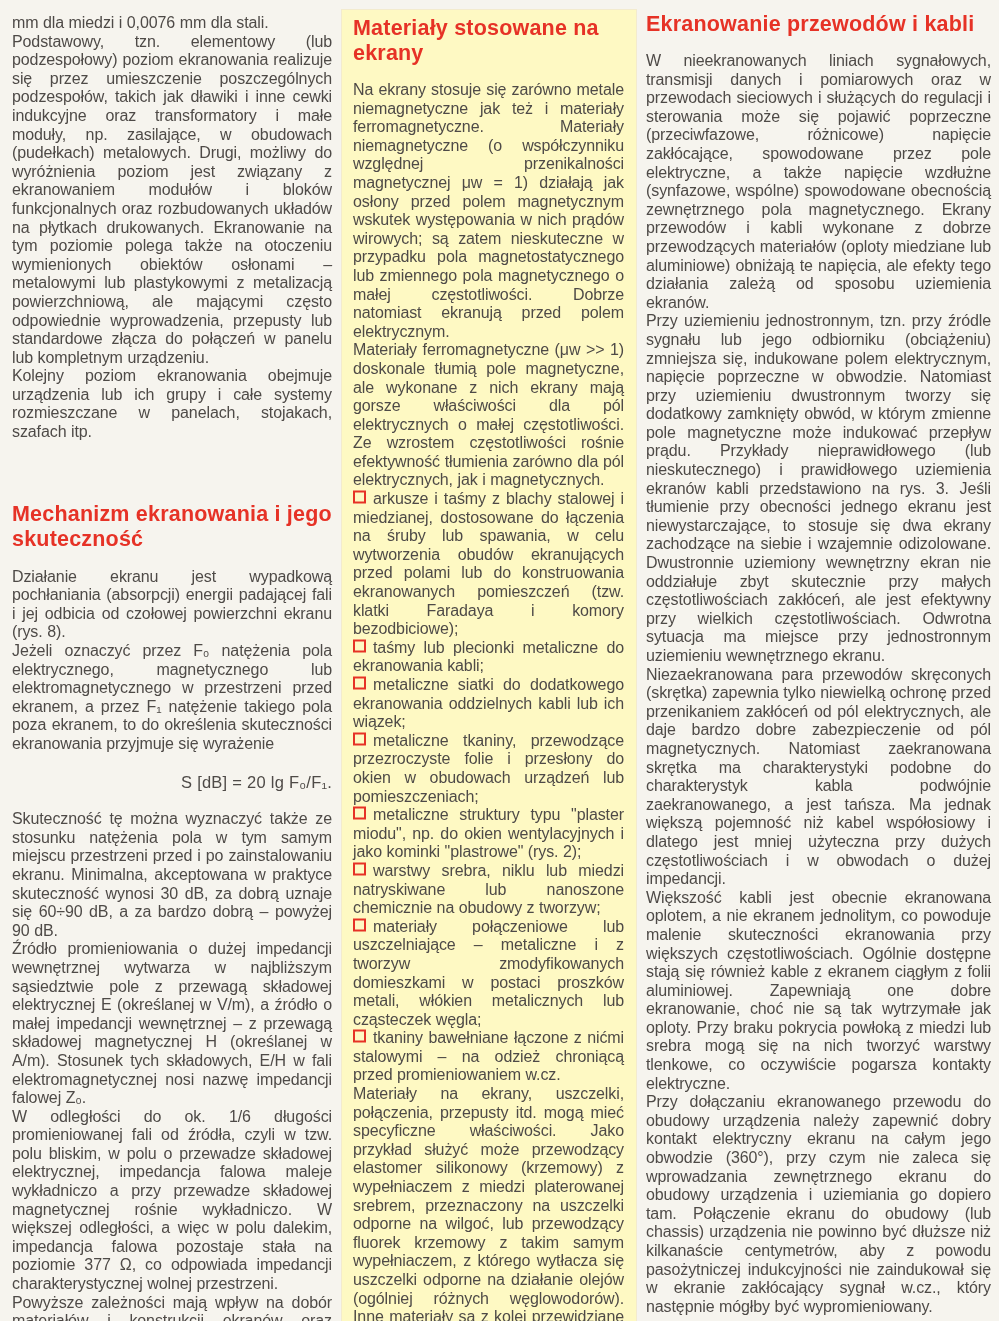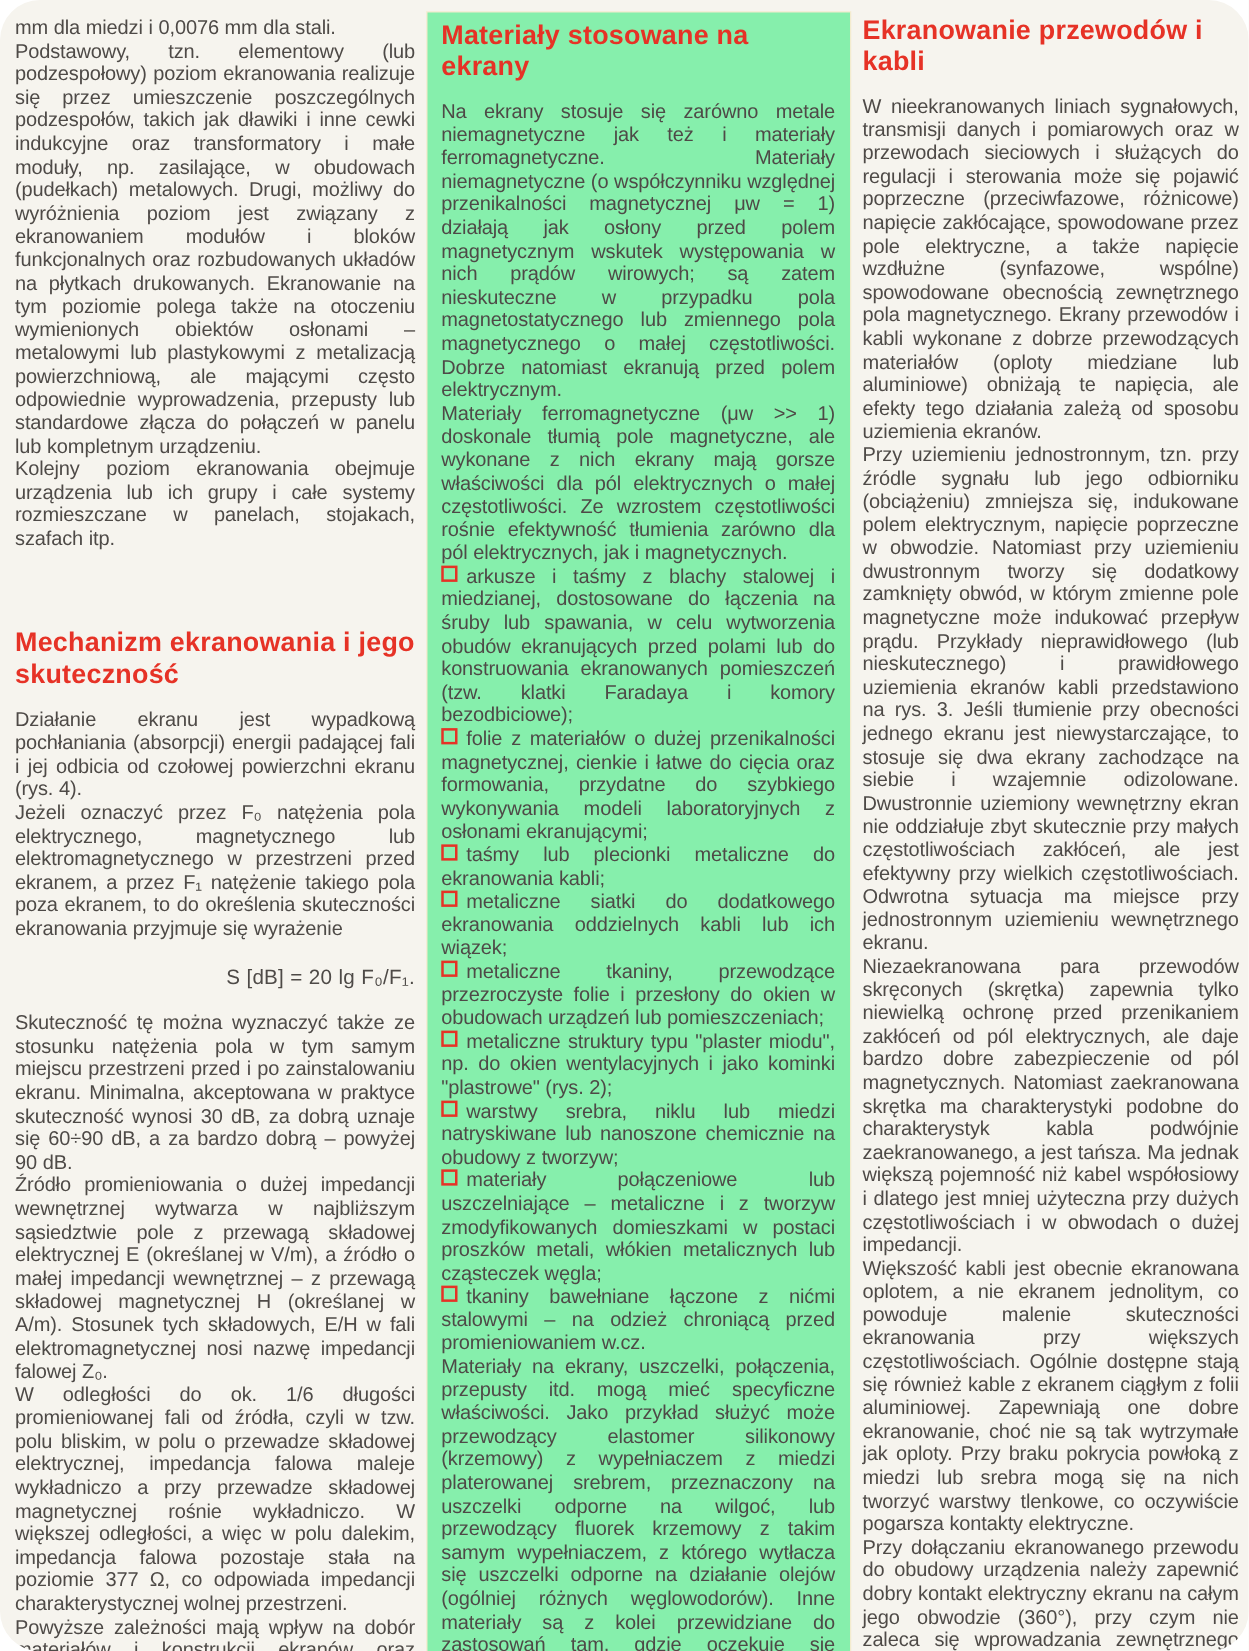--- a/index.html
+++ b/index.html
@@ -7,27 +7,26 @@
     position:relative;
     width:999px;height:1321px;
     background:#f6f4ee;
     font-family:"Liberation Sans","DejaVu Sans",sans-serif;
     color:#4e4a47;
     overflow:hidden;
     display:flex;
     box-sizing:border-box;
     padding:10px 8px 0 12px;
     gap:10px;
-    border-radius:32px;
   }
   .col{box-sizing:border-box;}
   .col-left{width:320px;padding-top:4px;}
   .col-middle{
-    width:338px;
-    background:#86efac;
+    width:294px;
+    background:#fef9c3;
     padding:4px 12px 16px 11px;
     box-shadow:0 0 0 1px rgba(240,228,180,.55);
   }
   .col-right{flex:1;padding-top:0;}
   p{
     margin:0;
     font-size:16px;
     line-height:18.6px;
     text-align:justify;
     letter-spacing:-0.1px;
@@ -63,36 +62,35 @@
 </head>
 <body>
 
 <div class="page">
 
   <div class="col col-left">
     <p>mm dla miedzi i 0,0076 mm dla stali.</p>
     <p>Podstawowy, tzn. elementowy (lub podzespołowy) poziom ekranowania realizuje się przez umieszczenie poszczególnych podzespołów, takich jak dławiki i inne cewki indukcyjne oraz transformatory i małe moduły, np. zasilające, w obudowach (pudełkach) metalowych. Drugi, możliwy do wyróżnienia poziom jest związany z ekranowaniem modułów i bloków funkcjonalnych oraz rozbudowanych układów na płytkach drukowanych. Ekranowanie na tym poziomie polega także na otoczeniu wymienionych obiektów osłonami – metalowymi lub plastykowymi z metalizacją powierzchniową, ale mającymi często odpowiednie wyprowadzenia, przepusty lub standardowe złącza do połączeń w panelu lub kompletnym urządzeniu.</p>
     <p>Kolejny poziom ekranowania obejmuje urządzenia lub ich grupy i całe systemy rozmieszczane w panelach, stojakach, szafach itp.</p>
     <h2>Mechanizm ekranowania i jego skuteczność</h2>
-    <p>Działanie ekranu jest wypadkową pochłaniania (absorpcji) energii padającej fali i jej odbicia od czołowej powierzchni ekranu (rys. 4).</p>
+    <p>Działanie ekranu jest wypadkową pochłaniania (absorpcji) energii padającej fali i jej odbicia od czołowej powierzchni ekranu (rys. 8).</p>
     <p>Jeżeli oznaczyć przez F₀ natężenia pola elektrycznego, magnetycznego lub elektromagnetycznego w przestrzeni przed ekranem, a przez F₁ natężenie takiego pola poza ekranem, to do określenia skuteczności ekranowania przyjmuje się wyrażenie</p>
     <p class="formula">S [dB] = 20 lg F₀/F₁.</p>
     <p>Skuteczność tę można wyznaczyć także ze stosunku natężenia pola w tym samym miejscu przestrzeni przed i po zainstalowaniu ekranu. Minimalna, akceptowana w praktyce skuteczność wynosi 30 dB, za dobrą uznaje się 60÷90 dB, a za bardzo dobrą – powyżej 90 dB.</p>
     <p>Źródło promieniowania o dużej impedancji wewnętrznej wytwarza w najbliższym sąsiedztwie pole z przewagą składowej elektrycznej E (określanej w V/m), a źródło o małej impedancji wewnętrznej – z przewagą składowej magnetycznej H (określanej w A/m). Stosunek tych składowych, E/H w fali elektromagnetycznej nosi nazwę impedancji falowej Z₀.</p>
     <p>W odległości do ok. 1/6 długości promieniowanej fali od źródła, czyli w tzw. polu bliskim, w polu o przewadze składowej elektrycznej, impedancja falowa maleje wykładniczo a przy przewadze składowej magnetycznej rośnie wykładniczo. W większej odległości, a więc w polu dalekim, impedancja falowa pozostaje stała na poziomie 377 Ω, co odpowiada impedancji charakterystycznej wolnej przestrzeni.</p>
     <p>Powyższe zależności mają wpływ na dobór materiałów i konstrukcji ekranów oraz miejsca ich zainstalowania w stosunku do ekranowanego obiektu.</p>
   </div>
 
   <div class="col col-middle">
     <h2>Materiały stosowane na ekrany</h2>
     <p>Na ekrany stosuje się zarówno metale niemagnetyczne jak też i materiały ferromagnetyczne. Materiały niemagnetyczne (o współczynniku względnej przenikalności magnetycznej μw = 1) działają jak osłony przed polem magnetycznym wskutek występowania w nich prądów wirowych; są zatem nieskuteczne w przypadku pola magnetostatycznego lub zmiennego pola magnetycznego o małej częstotliwości. Dobrze natomiast ekranują przed polem elektrycznym.</p>
     <p>Materiały ferromagnetyczne (μw &gt;&gt; 1) doskonale tłumią pole magnetyczne, ale wykonane z nich ekrany mają gorsze właściwości dla pól elektrycznych o małej częstotliwości. Ze wzrostem częstotliwości rośnie efektywność tłumienia zarówno dla pól elektrycznych, jak i magnetycznych.</p>
 
     <p class="bullet-item"><span class="sq"></span><span>arkusze i taśmy z blachy stalowej i miedzianej, dostosowane do łączenia na śruby lub spawania, w celu wytworzenia obudów ekranujących przed polami lub do konstruowania ekranowanych pomieszczeń (tzw. klatki Faradaya i komory bezodbiciowe);</span></p>
-    <p class="bullet-item"><span class="sq"></span><span>folie z materiałów o dużej przenikalności magnetycznej, cienkie i łatwe do cięcia oraz formowania, przydatne do szybkiego wykonywania modeli laboratoryjnych z osłonami ekranującymi;</span></p>
     <p class="bullet-item"><span class="sq"></span><span>taśmy lub plecionki metaliczne do ekranowania kabli;</span></p>
     <p class="bullet-item"><span class="sq"></span><span>metaliczne siatki do dodatkowego ekranowania oddzielnych kabli lub ich wiązek;</span></p>
     <p class="bullet-item"><span class="sq"></span><span>metaliczne tkaniny, przewodzące przezroczyste folie i przesłony do okien w obudowach urządzeń lub pomieszczeniach;</span></p>
     <p class="bullet-item"><span class="sq"></span><span>metaliczne struktury typu "plaster miodu", np. do okien wentylacyjnych i jako kominki "plastrowe" (rys. 2);</span></p>
     <p class="bullet-item"><span class="sq"></span><span>warstwy srebra, niklu lub miedzi natryskiwane lub nanoszone chemicznie na obudowy z tworzyw;</span></p>
     <p class="bullet-item"><span class="sq"></span><span>materiały połączeniowe lub uszczelniające – metaliczne i z tworzyw zmodyfikowanych domieszkami w postaci proszków metali, włókien metalicznych lub cząsteczek węgla;</span></p>
     <p class="bullet-item"><span class="sq"></span><span>tkaniny bawełniane łączone z nićmi stalowymi – na odzież chroniącą przed promieniowaniem w.cz.</span></p>
 
     <p>Materiały na ekrany, uszczelki,  połączenia, przepusty itd. mogą mieć specyficzne właściwości. Jako przykład służyć może przewodzący elastomer silikonowy (krzemowy) z wypełniaczem z miedzi platerowanej srebrem, przeznaczony na uszczelki odporne na wilgoć, lub przewodzący fluorek krzemowy z takim samym wypełniaczem, z którego wytłacza się uszczelki odporne na działanie olejów (ogólniej różnych węglowodorów). Inne materiały są z kolei przewidziane do zastosowań tam, gdzie oczekuje się występowania wyższych temperatur, np. aż do 200°C, a jeszcze inne do zastosowań w zakresie mikrofal, np. dla częstotliwości do  12 GHz.</p>
   </div>

